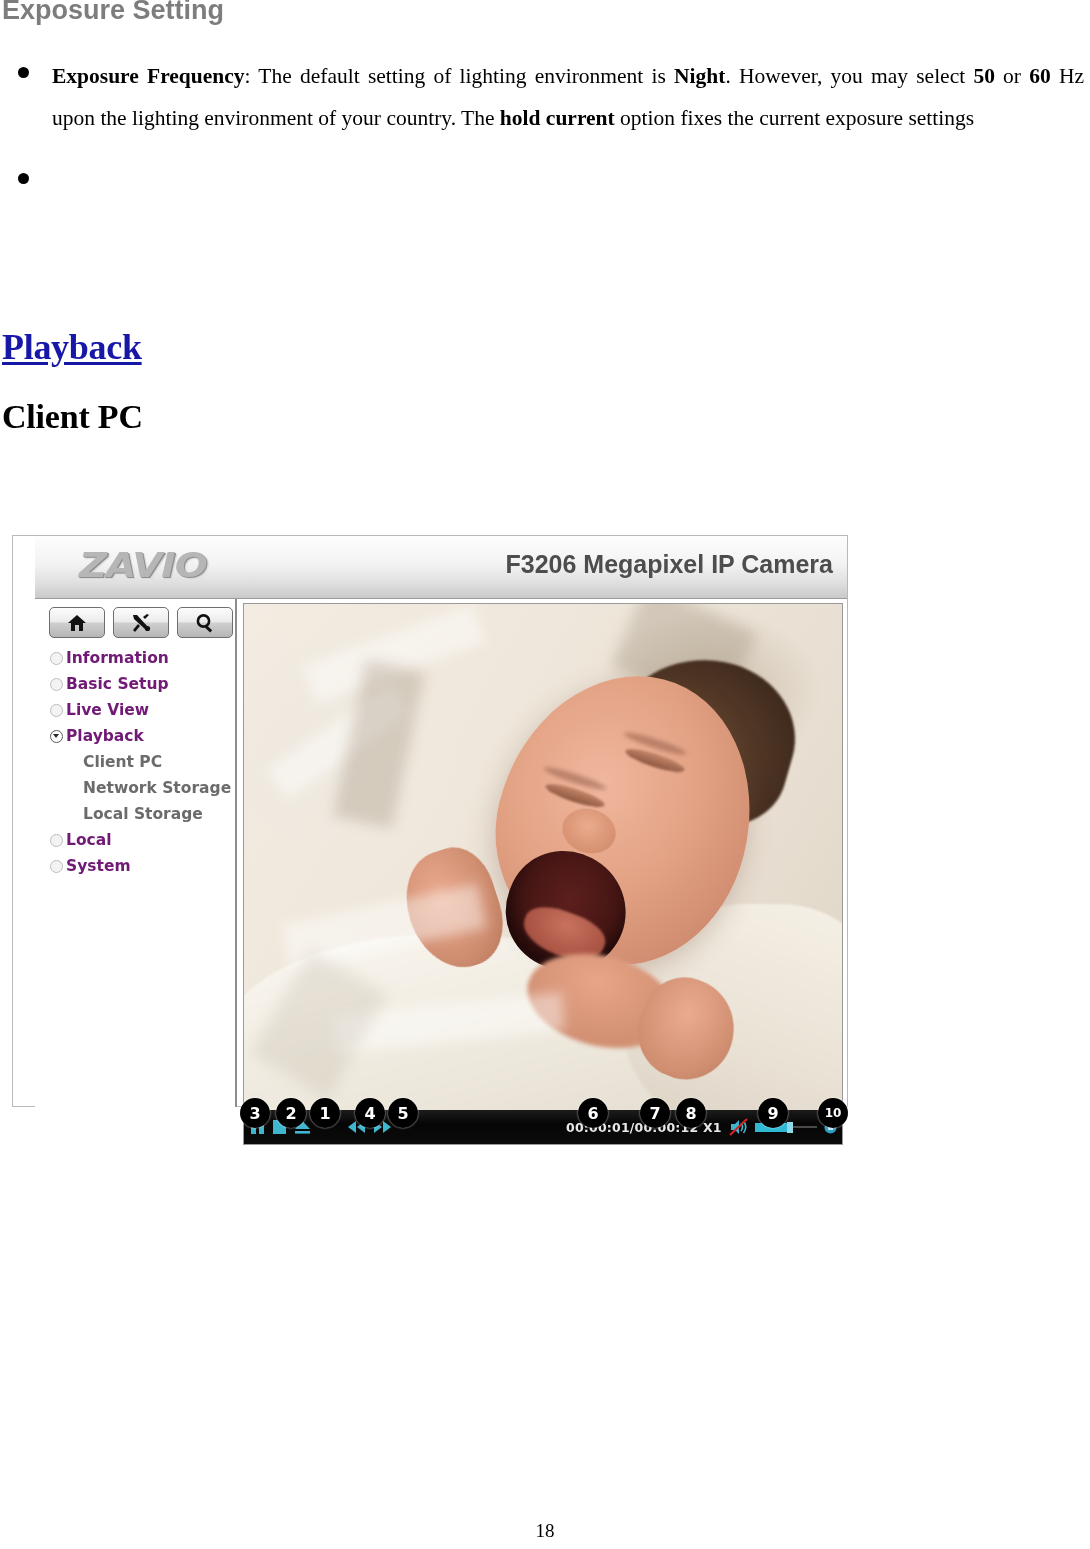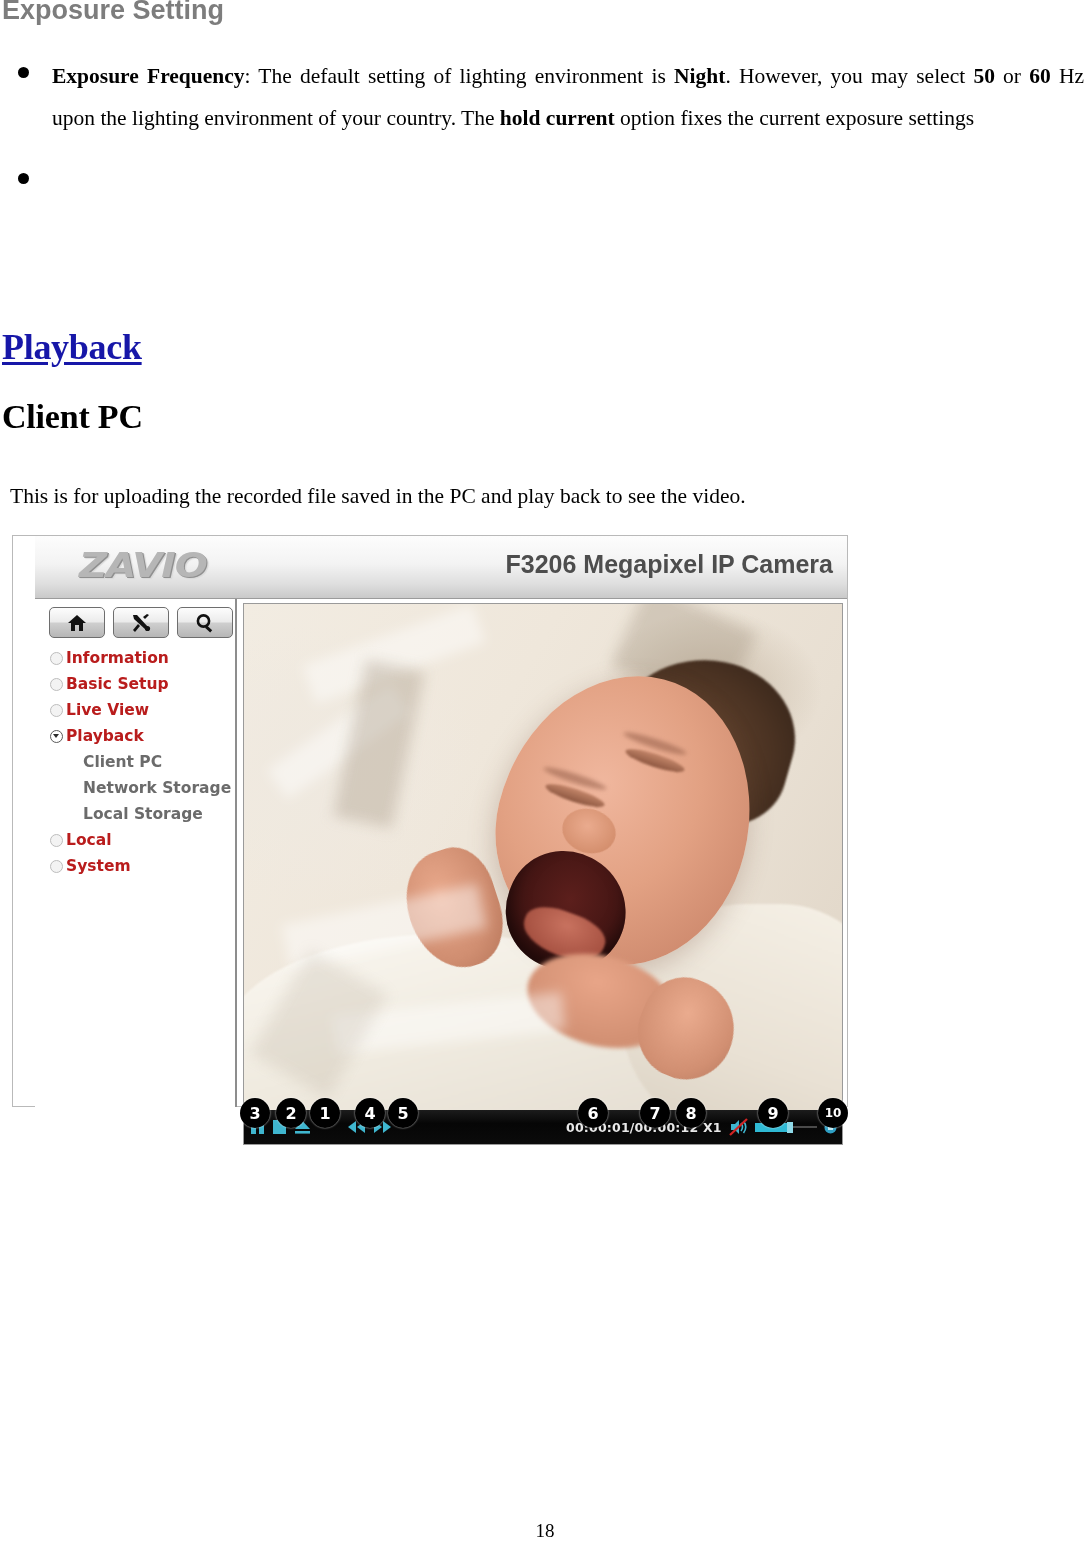--- a/index.html
+++ b/index.html
@@ -167,21 +167,21 @@
   .tool-btn svg { display: block; }
 
   .nav-list { padding: 0; margin: 0; list-style: none; }
   .nav-item {
     display: flex;
     align-items: center;
     padding: 0 0 0 15px;
     height: 26px;
     font-size: 15.5px;
     font-weight: bold;
-    color: #b91c1c;
+    color: #701a75;
     white-space: nowrap;
   }
   .nav-bullet {
     width: 13px;
     height: 13px;
     border-radius: 50%;
     border: 1.5px solid #bdbdbd;
     background: #f3f3f3;
     margin-right: 3px;
     flex: 0 0 auto;
@@ -459,21 +459,20 @@
       <span class="dot"></span>
       <span class="rich"><b>Exposure Frequency</b><span>: The default setting of lighting environment is </span><b>Night</b><span>. However, you may select </span><b>50</b><span> or </span><b>60</b><span> Hz upon the lighting environment of your country. The </span><b>hold current</b><span> option fixes the current exposure settings</span></span>
     </div>
     <div class="bullet-item">
       <span class="dot"></span>
     </div>
   </div>
 
   <div class="h-playback">Playback</div>
   <div class="h-clientpc">Client PC</div>
-  <div class="intro-line">This is for uploading the recorded file saved in the PC and play back to see the video.</div>
 
   <div class="camera-ui">
 
     <div class="cam-header">
       <div class="zavio-logo">
         <span>ZAVIO</span>
       </div>
       <div class="cam-title">F3206 Megapixel IP Camera</div>
     </div>
 

